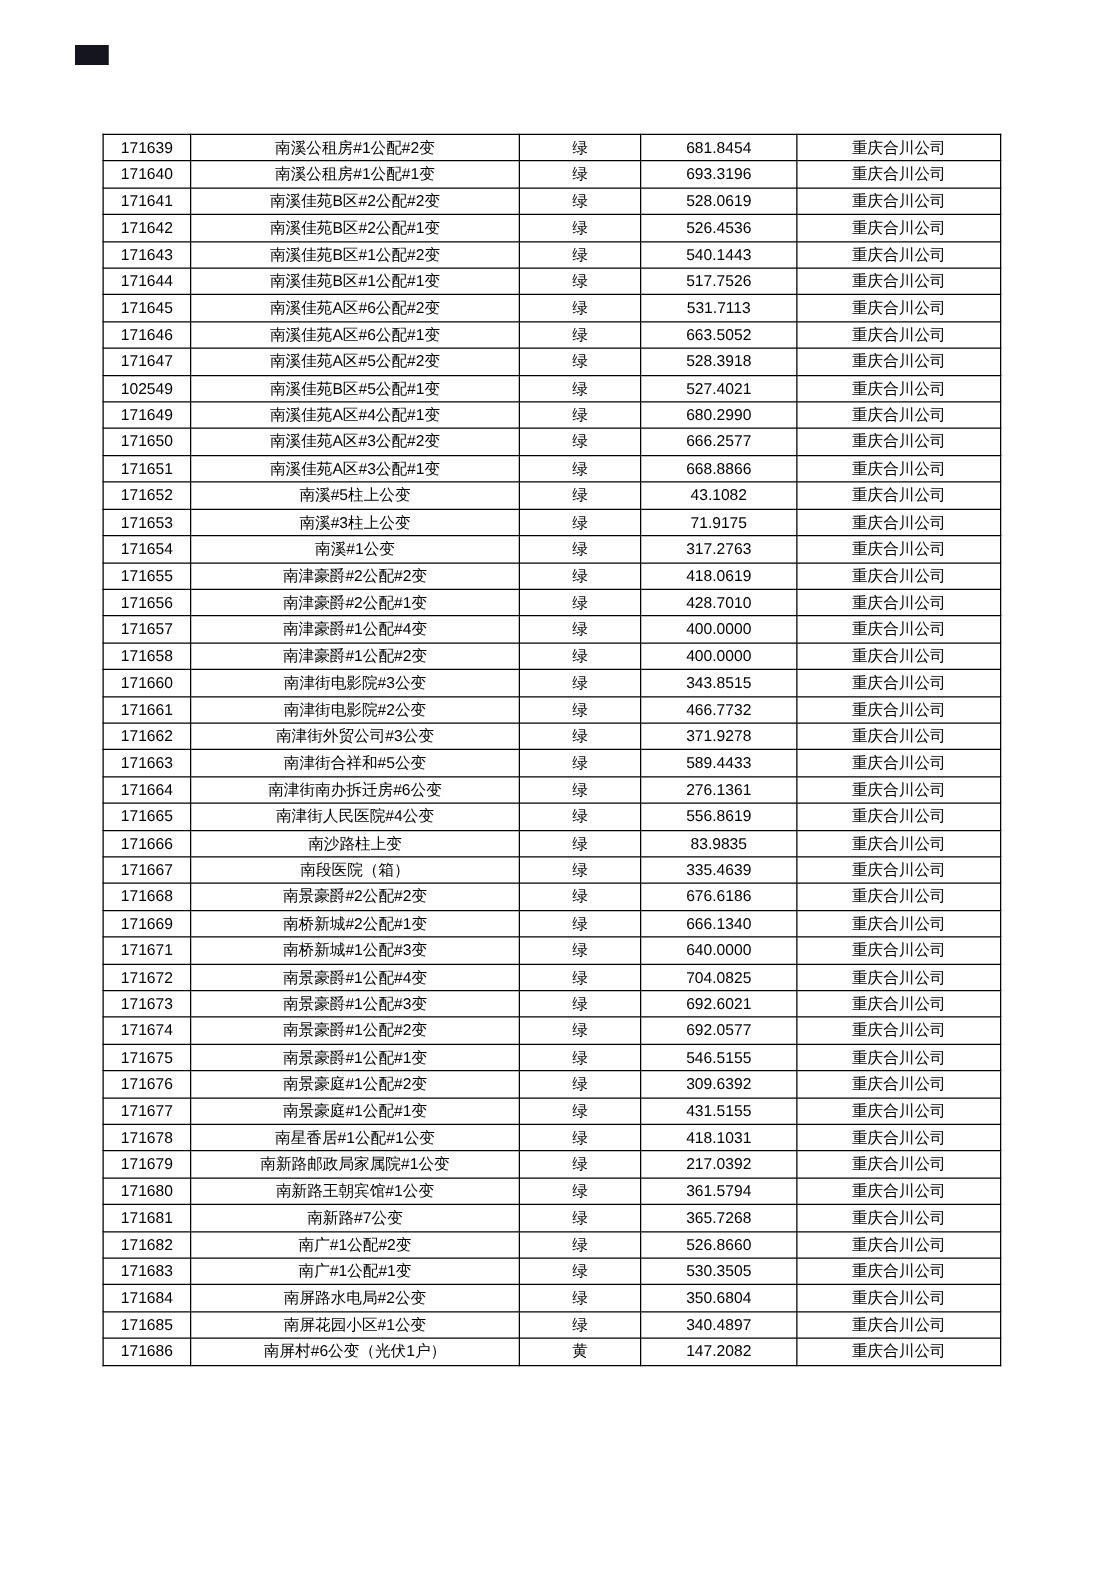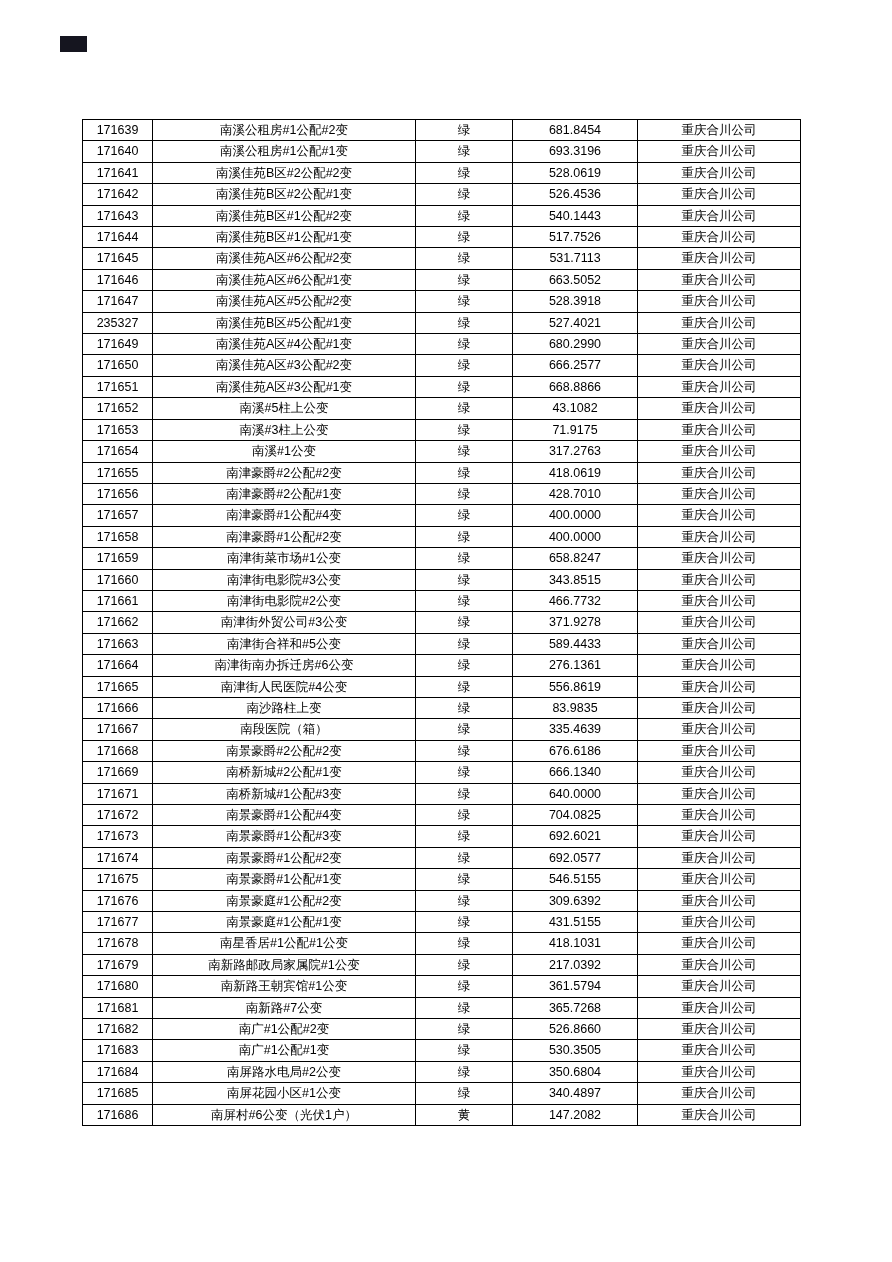--- a/index.html
+++ b/index.html
@@ -19,21 +19,21 @@
     position: absolute;
     left: 60px;
     top: 36px;
     width: 27px;
     height: 16px;
     background: #15151f;
   }
   table.data-table {
     position: absolute;
     left: 82px;
-    top: 119px;
+    top: 107px;
     width: 718px;
     border-collapse: collapse;
     table-layout: fixed;
   }
   table.data-table td {
     border: 1px solid #000000;
     height: 20.4px;
     font-size: 12.5px;
     line-height: 20.4px;
     color: #000000;
@@ -122,21 +122,21 @@
       <td>重庆合川公司</td>
     </tr>
         <tr>
       <td>171647</td>
       <td>南溪佳苑A区#5公配#2变</td>
       <td>绿</td>
       <td>528.3918</td>
       <td>重庆合川公司</td>
     </tr>
         <tr>
-      <td>235327</td>
+      <td>102549</td>
       <td>南溪佳苑B区#5公配#1变</td>
       <td>绿</td>
       <td>527.4021</td>
       <td>重庆合川公司</td>
     </tr>
         <tr>
       <td>171649</td>
       <td>南溪佳苑A区#4公配#1变</td>
       <td>绿</td>
       <td>680.2990</td>
@@ -196,27 +196,20 @@
       <td>南津豪爵#1公配#4变</td>
       <td>绿</td>
       <td>400.0000</td>
       <td>重庆合川公司</td>
     </tr>
         <tr>
       <td>171658</td>
       <td>南津豪爵#1公配#2变</td>
       <td>绿</td>
       <td>400.0000</td>
-      <td>重庆合川公司</td>
-    </tr>
-        <tr>
-      <td>171659</td>
-      <td>南津街菜市场#1公变</td>
-      <td>绿</td>
-      <td>658.8247</td>
       <td>重庆合川公司</td>
     </tr>
         <tr>
       <td>171660</td>
       <td>南津街电影院#3公变</td>
       <td>绿</td>
       <td>343.8515</td>
       <td>重庆合川公司</td>
     </tr>
         <tr>

